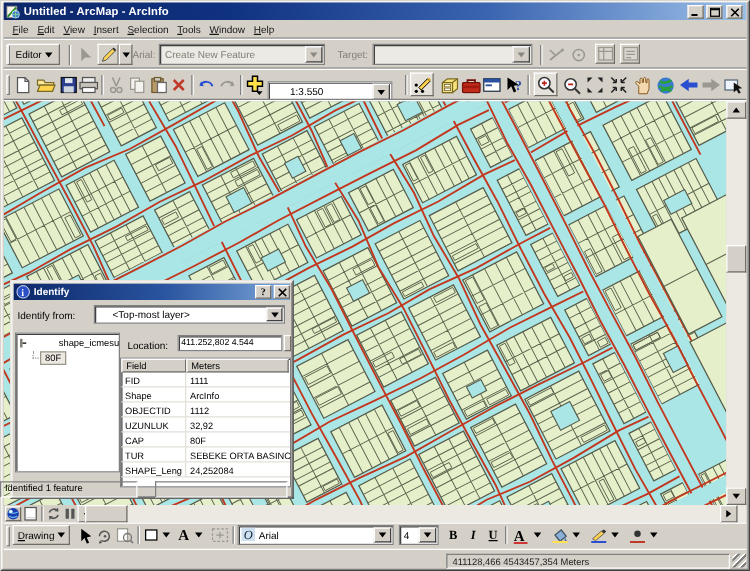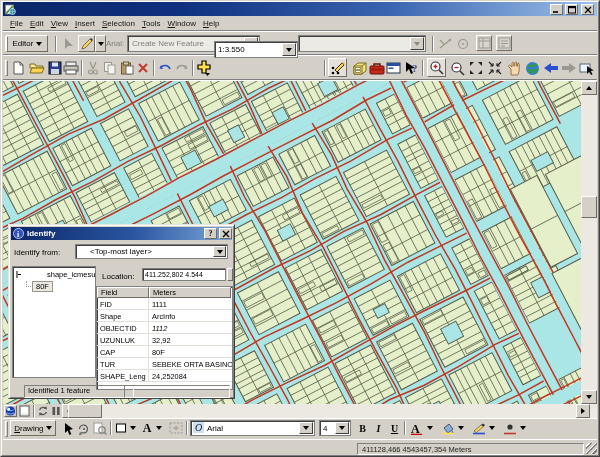--- a/index.html
+++ b/index.html
@@ -19,20 +19,21 @@
 </style></head><body>
 <div class="abs" style="left:0;top:0;width:600px;height:457px;border:1px solid;border-color:#d8d5cd #404040 #404040 #d8d5cd;"></div>
 <div class="abs" style="left:1px;top:1px;width:598px;height:455px;border:1px solid;border-color:#fff #808080 #808080 #fff;"></div>
 <div class="abs" style="left:3px;top:2px;width:594px;height:14px;background:linear-gradient(90deg,#0c2769 0%,#0f3180 30%,#3a64b0 65%,#9cc0e8 100%);display:flex;align-items:center;">
     <div style="margin-left:2px;width:11px;height:11px;"><svg width="11" height="11" viewBox="0 0 11 11">
         <rect x="0.5" y="1" width="8" height="9" fill="#f8f4e8" stroke="#888" stroke-width="0.7"></rect>
         <path d="M1 9.5 8 2" stroke="#2a8a2a" stroke-width="1.5"></path>
         <circle cx="7.5" cy="7.5" r="3" fill="#3a7ad0" stroke="#dff" stroke-width="0.6"></circle>
         <path d="M5 7.5h5M7.5 5v5" stroke="#8fd08f" stroke-width="0.8"></path>
       </svg></div>
+    <div style="color:#fff;font-weight:bold;font-size:9px;margin-left:3px;letter-spacing:0.1px;">Untitled - ArcMap - ArcInfo</div>
   </div>
 <div class="abs raised" style="left:550px;top:4px;width:13px;height:11px;background:#d4d0c8;display:flex;align-items:center;justify-content:center;">
     <svg width="7" height="7" viewBox="0 0 7 7">
       <path d="M0 6h5" stroke="#000" stroke-width="1.6"></path>
     </svg>
   </div>
 <div class="abs raised" style="left:565px;top:4px;width:13px;height:11px;background:#d4d0c8;display:flex;align-items:center;justify-content:center;">
     <svg width="8" height="8" viewBox="0 0 8 8">
       <rect x="0.5" y="0.5" width="7" height="6.5" fill="none" stroke="#000"></rect>
       <path d="M0.5 1.5h7" stroke="#000" stroke-width="1.4"></path>
@@ -180,21 +181,21 @@
       <path d="M11.5 6C9.5 2.5 3.5 2.5 2 7" stroke="#9a988f" stroke-width="1.6" fill="none"></path>
     </svg>
   </div>
 <div class="abs sep" style="left:192px;top:60px;"></div>
 <div class="abs tbtn" style="left:196px;top:59px;width:16px;height:18px;">
     <svg width="14" height="16" viewBox="0 0 14 16">
       <path d="M5 1h4v4h4v4H9v4H5V9H1V5h4z" fill="#ffe24a" stroke="#000" stroke-width="1.2"></path>
       <path d="M8 13l5 0-2.5 3z" fill="#000"></path>
     </svg>
   </div>
-<div class="abs combo" style="left:214px;top:41px;width:84px;height:17px;">
+<div class="abs combo" style="left:214px;top:65px;width:100px;height:17px;padding-left:14px;">
     <span style="margin-left:3px;font-size:8px;">1:3.550</span>
     <span style="flex:1"></span>
     <span class="cbtn">
       <span class="arrdn"></span>
     </span>
   </div>
 <div class="abs sep" style="left:324px;top:60px;"></div>
 <div class="abs raised" style="left:328px;top:58px;width:19px;height:19px;display:flex;align-items:center;justify-content:center;background:#e4e1da;">
     <svg width="16" height="16" viewBox="0 0 16 16">
       <circle cx="3" cy="8" r="1.3" fill="#000"></circle>
@@ -1885,21 +1886,21 @@
     <span style="position:absolute;left:55px;top:2px;">1111</span>
     <span style="position:absolute;left:51px;top:0;height:12px;border-left:1px solid #e2dfd8;"></span>
   </div>
 <div class="abs" style="left:97px;top:310px;width:135px;height:12px;font-size:7.4px;border-bottom:1px solid #e2dfd8;white-space:nowrap;">
     <span style="position:absolute;left:3px;top:2px;">Shape</span>
     <span style="position:absolute;left:55px;top:2px;">ArcInfo</span>
     <span style="position:absolute;left:51px;top:0;height:12px;border-left:1px solid #e2dfd8;"></span>
   </div>
 <div class="abs" style="left:97px;top:322px;width:135px;height:12px;font-size:7.4px;border-bottom:1px solid #e2dfd8;white-space:nowrap;">
     <span style="position:absolute;left:3px;top:2px;">OBJECTID</span>
-    <span style="position:absolute;left:55px;top:2px;font-style:italic;">1112</span>
+    <span style="position:absolute;left:55px;top:2px;">1112</span>
     <span style="position:absolute;left:51px;top:0;height:12px;border-left:1px solid #e2dfd8;"></span>
   </div>
 <div class="abs" style="left:97px;top:334px;width:135px;height:12px;font-size:7.4px;border-bottom:1px solid #e2dfd8;white-space:nowrap;">
     <span style="position:absolute;left:3px;top:2px;">UZUNLUK</span>
     <span style="position:absolute;left:55px;top:2px;">32,92</span>
     <span style="position:absolute;left:51px;top:0;height:12px;border-left:1px solid #e2dfd8;"></span>
   </div>
 <div class="abs" style="left:97px;top:346px;width:135px;height:12px;font-size:7.4px;border-bottom:1px solid #e2dfd8;white-space:nowrap;">
     <span style="position:absolute;left:3px;top:2px;">CAP</span>
     <span style="position:absolute;left:55px;top:2px;">80F</span>
@@ -1908,13 +1909,13 @@
 <div class="abs" style="left:97px;top:358px;width:135px;height:12px;font-size:7.4px;border-bottom:1px solid #e2dfd8;white-space:nowrap;">
     <span style="position:absolute;left:3px;top:2px;">TUR</span>
     <span style="position:absolute;left:55px;top:2px;">SEBEKE ORTA BASINC</span>
     <span style="position:absolute;left:51px;top:0;height:12px;border-left:1px solid #e2dfd8;"></span>
   </div>
 <div class="abs" style="left:97px;top:370px;width:135px;height:12px;font-size:7.4px;border-bottom:1px solid #e2dfd8;white-space:nowrap;">
     <span style="position:absolute;left:3px;top:2px;">SHAPE_Leng</span>
     <span style="position:absolute;left:55px;top:2px;">24,252084</span>
     <span style="position:absolute;left:51px;top:0;height:12px;border-left:1px solid #e2dfd8;"></span>
   </div>
-<div class="abs sunken" style="left:24px;top:385px;width:110px;height:13px;"><span style="font-size:7.5px;margin-left:3px;">Identified 1 feature</span></div>
+<div class="abs sunken" style="left:0;top:385px;width:110px;height:13px;"><span style="font-size:7.5px;margin-left:3px;">Identified 1 feature</span></div>
 <div class="abs sunken" style="left:124px;top:385px;width:106px;height:13px;"></div>
 </body></html>

